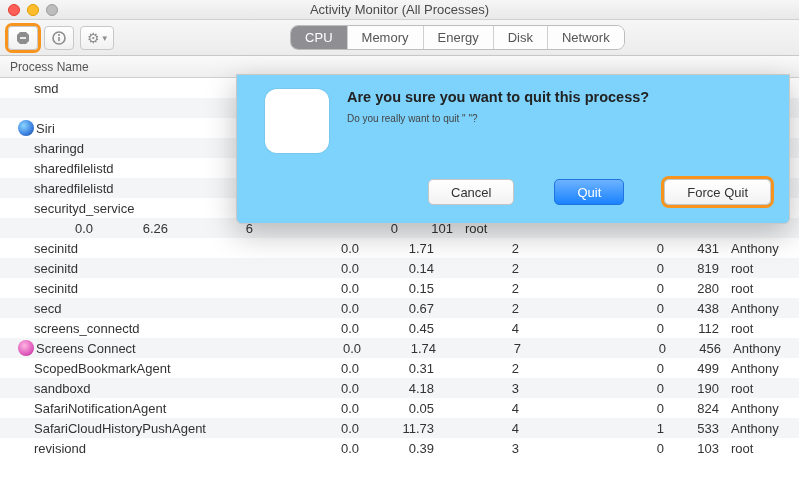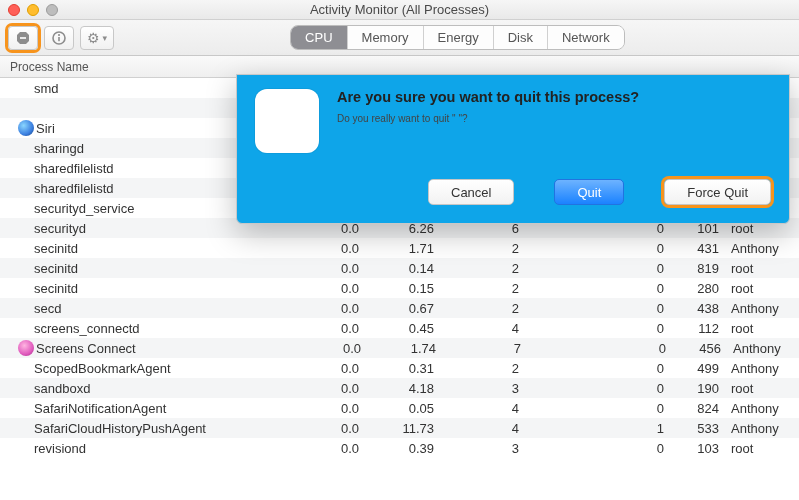--- a/index.html
+++ b/index.html
@@ -73,25 +73,25 @@
   .c1{ flex:0 0 55px;}  
   .c2{ flex:0 0 75px;padding-left:28px;}  
   .c3{ flex:0 0 85px;}  
   .c4{ flex:0 0 145px;} 
   .c5{ flex:0 0 55px;}  
   .col-user{ flex:0 0 80px; text-align:left; padding-left:12px;}
   .dialog {
     position:absolute;
     top:74px; left:236px;
     width:554px;
-    background:#0ea5e9;
+    background:#7dd3fc;
     border:1px solid #c8c8c8;
     border-radius:0 0 6px 6px;
     box-shadow:0 10px 30px rgba(0,0,0,.25);
-    padding:14px 18px 18px 18px;
+    padding:14px 18px 18px 28px;
   }
   .dialog-body { display:flex; gap:18px; }
   .dialog-icon {
     width:64px;height:64px;border-radius:12px;background:#fff;
     box-shadow:0 0 0 1px rgba(0,0,0,.05);
   }
   .dlg-title { font-weight:700; font-size:14.5px; color:#222; margin-bottom:8px;}
   .dlg-msg { font-size:10px; color:#444; }
   .dlg-buttons { display:flex; justify-content:flex-end; gap:40px; margin-top:26px; align-items:center;}
   .mac-btn {
@@ -220,21 +220,20 @@
       <span class="col-name">securityd_service</span>
       <span class="col c1"></span>
       <span class="col c2"></span>
       <span class="col c3"></span>
       <span class="col c4"></span>
       <span class="col c5"></span>
       <span class="col col-user"></span>
     </div>
     <div class="row">
       <span class="icon-slot"></span>
-      <span class="col-name">securityd</span>
       <span class="col c1">0.0</span>
       <span class="col c2">6.26</span>
       <span class="col c3">6</span>
       <span class="col c4">0</span>
       <span class="col c5">101</span>
       <span class="col col-user">root</span>
     </div>
     <div class="row">
       <span class="icon-slot"></span>
       <span class="col-name">secinitd</span>

